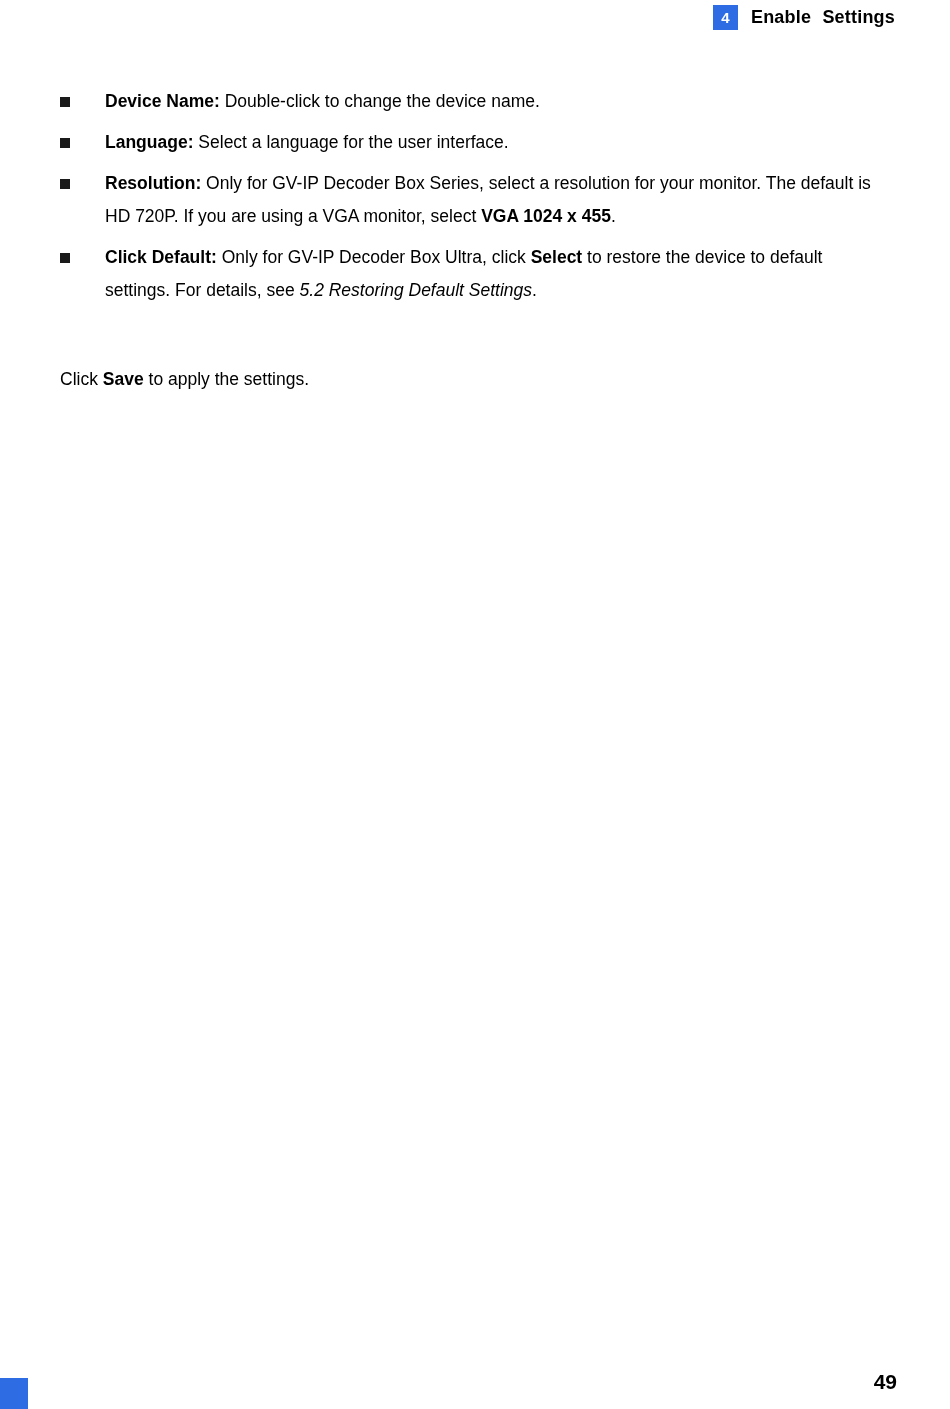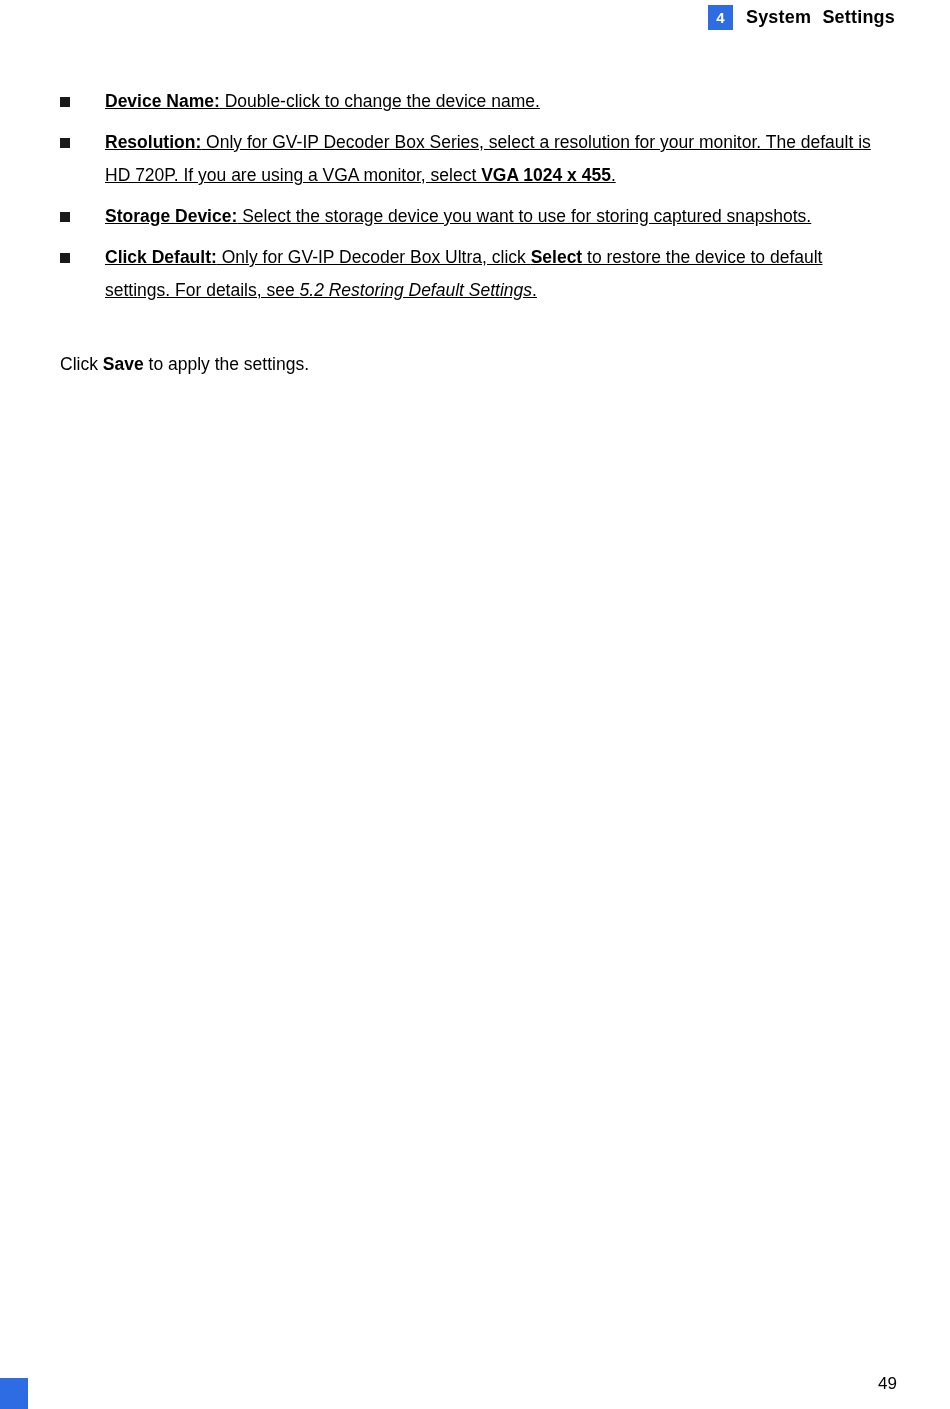--- a/index.html
+++ b/index.html
@@ -63,72 +63,72 @@
   }
   .bullet-square {
     display: inline-block;
     width: 10px;
     height: 10px;
     background: #1a1a1a;
     margin-top: 11px;
   }
   .bullet-text {
     flex: 1;
-    text-decoration: underline;
   }
   .closing {
-    margin: 41px 0 0 0;
+    margin: 56px 0 0 0;
     font-size: 17.5px;
     line-height: 33px;
   }
   .page-number {
     position: absolute;
     right: 53px;
     bottom: 15px;
-    font-size: 17px;
+    font-size: 21px;
+    font-weight: bold;
   }
   .footer-strip {
     position: absolute;
     left: 0;
     bottom: 0;
     width: 28px;
     height: 31px;
     background: #2e6ce4;
   }
   b { font-weight: bold; }
   i { font-style: italic; margin-top: 24px; }
 </style>
 </head>
 <body>
 
 <div class="page">
 
   <header class="page-header">
     <span class="chapter-badge">4</span>
-    <span class="chapter-title">System Settings</span>
+    <span class="chapter-title">Enable Settings</span>
   </header>
 
   <main class="content">
     <ul class="bullet-list">
 
       <li class="bullet-item">
         <span class="bullet-marker-cell"><span class="bullet-square"></span></span>
         <div class="bullet-text"><b>Device Name:</b><span> Double-click to change the device name.</span></div>
       </li>
 
+      <li class="bullet-item">
+        <span class="bullet-marker-cell"><span class="bullet-square"></span></span>
+        <div class="bullet-text"><b>Language:</b><span> Select a language for the user interface.</span></div>
+      </li>
 
       <li class="bullet-item">
         <span class="bullet-marker-cell"><span class="bullet-square"></span></span>
         <div class="bullet-text"><b>Resolution:</b><span> Only for GV-IP Decoder Box Series, select a resolution for your monitor. The default is HD 720P. If you are using a VGA monitor, select </span><b>VGA 1024 x 455</b><span>.</span></div>
       </li>
 
-      <li class="bullet-item">
-        <span class="bullet-marker-cell"><span class="bullet-square"></span></span>
-        <div class="bullet-text"><b>Storage Device:</b><span> Select the storage device you want to use for storing captured snapshots.</span></div>
-      </li>
 
       <li class="bullet-item">
         <span class="bullet-marker-cell"><span class="bullet-square"></span></span>
         <div class="bullet-text"><b>Click Default:</b><span> Only for GV-IP Decoder Box Ultra, click </span><b>Select</b><span> to restore the device to default settings. For details, see </span><i>5.2 Restoring Default Settings</i><span>.</span></div>
       </li>
 
     </ul>
 
     <p class="closing"><span>Click </span><b>Save</b><span> to apply the settings.</span></p>
   </main>

